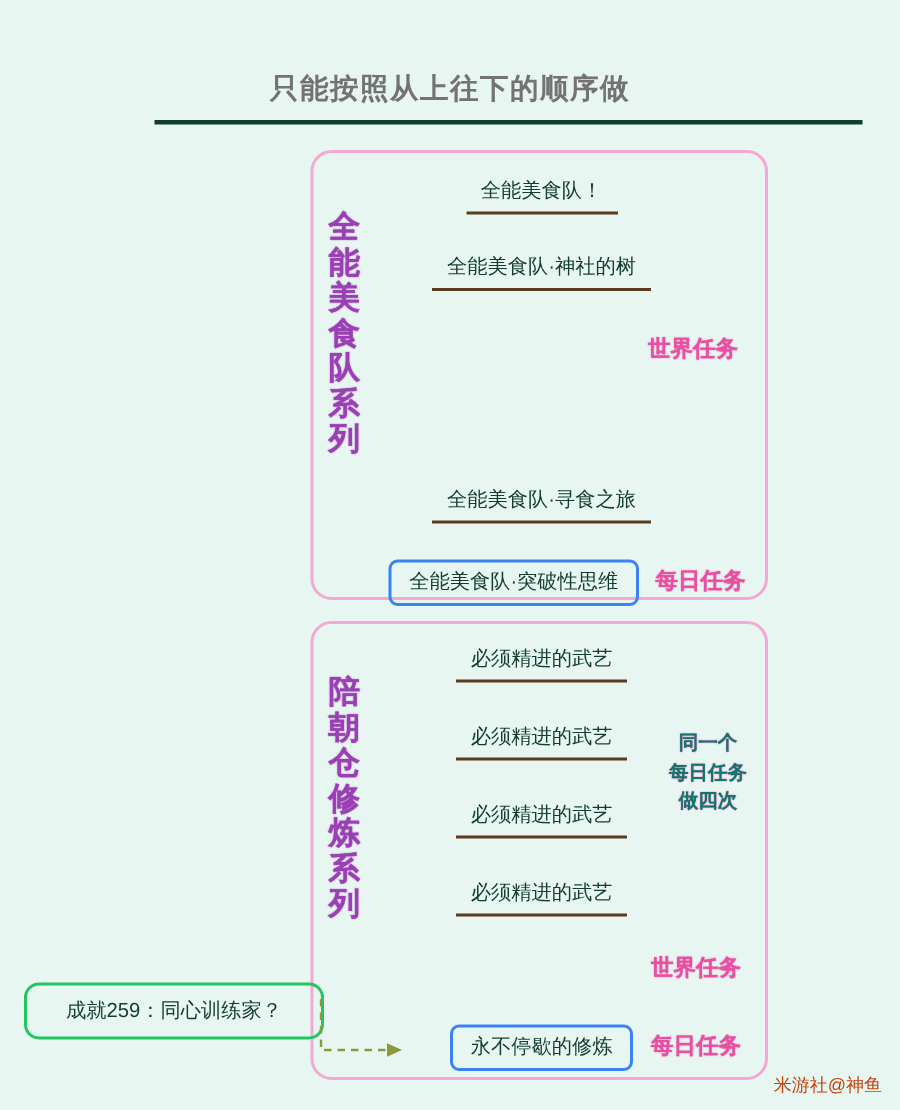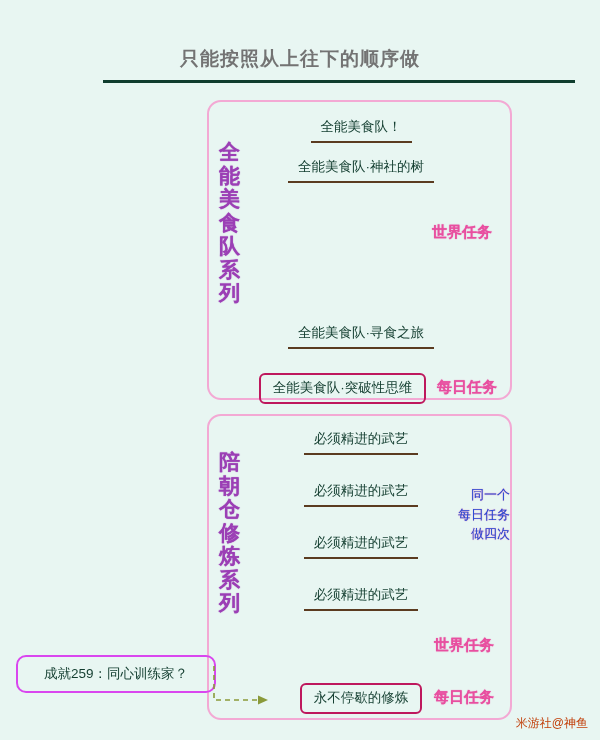--- a/index.html
+++ b/index.html
@@ -74,53 +74,53 @@
     color: #123d2f;
     text-align: center;
     white-space: nowrap;
   }
   .task .txt {
     display: inline-block;
     padding: 4px 10px 5px 10px;
     border-bottom: 2px solid #5b3b20;
   }
   .task.boxed .txt {
-    border: 2px solid #be185d;
+    border: 2px solid #3b82f6;
     border-radius: 6px;
     padding: 4px 12px 5px 12px;
   }
 
   
   .tag {
     position: absolute;
     font-size: 15px;
     font-weight: bold;
     color: #e84fa0;
     white-space: nowrap;
     text-shadow: 0 0 1px #e84fa0;
   }
   .tag-multi {
     position: absolute;
     font-size: 13px;
-    font-weight: normal;
-    color: #1d4ed8;
+    font-weight: bold;
+    color: #0f766e;
     line-height: 1.5;
-    text-align: right;
+    text-align: center;
     white-space: nowrap;
     text-shadow: 0 0 1px #e84fa0;
   }
 
   
   #achievement {
     position: absolute;
     left: 16px;
     top: 655px;
     width: 200px;
     box-sizing: border-box;
-    border: 2px solid #d946ef;
+    border: 2px solid #22c55e;
     border-radius: 10px;
     background: transparent;
     padding: 8px 6px;
     text-align: center;
     font-size: 13.5px;
     color: #123d2f;
   }
 
   
   #connector {
@@ -148,21 +148,21 @@
 
   <div class="title">只能按照从上往下的顺序做</div>
   <div class="title-rule"></div>
 
   <div class="group-frame" id="frame-1"></div>
   <div class="vlabel" id="vlabel-1">全能美食队系列</div>
 
   <div class="task" style="left:256px; top:114px; width:210px;">
     <span class="txt">全能美食队！</span>
   </div>
-  <div class="task" style="left:256px; top:154px; width:210px;">
+  <div class="task" style="left:256px; top:165px; width:210px;">
     <span class="txt">全能美食队·神社的树</span>
   </div>
   <div class="task" style="left:252px; top:320px; width:218px;">
     <span class="txt">全能美食队·寻食之旅</span>
   </div>
   <div class="task boxed" style="left:250px; top:373px; width:185px;">
     <span class="txt">全能美食队·突破性思维</span>
   </div>
 
   <div class="tag" style="left:432px; top:223px;">世界任务</div>

